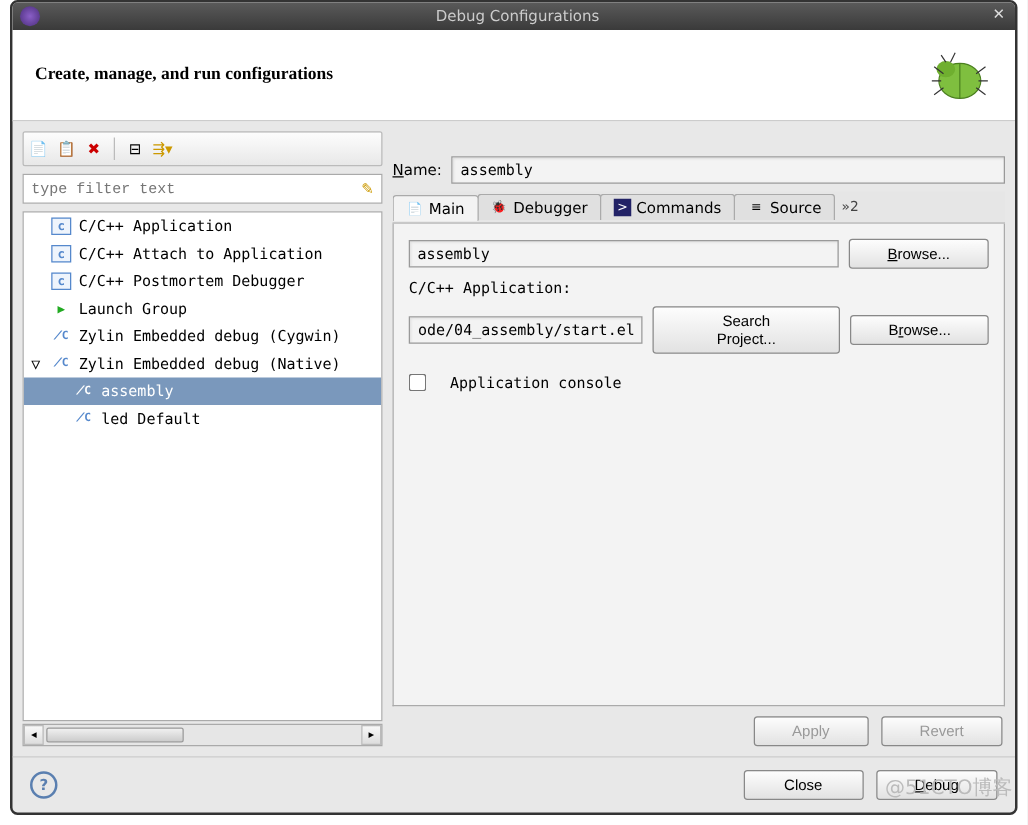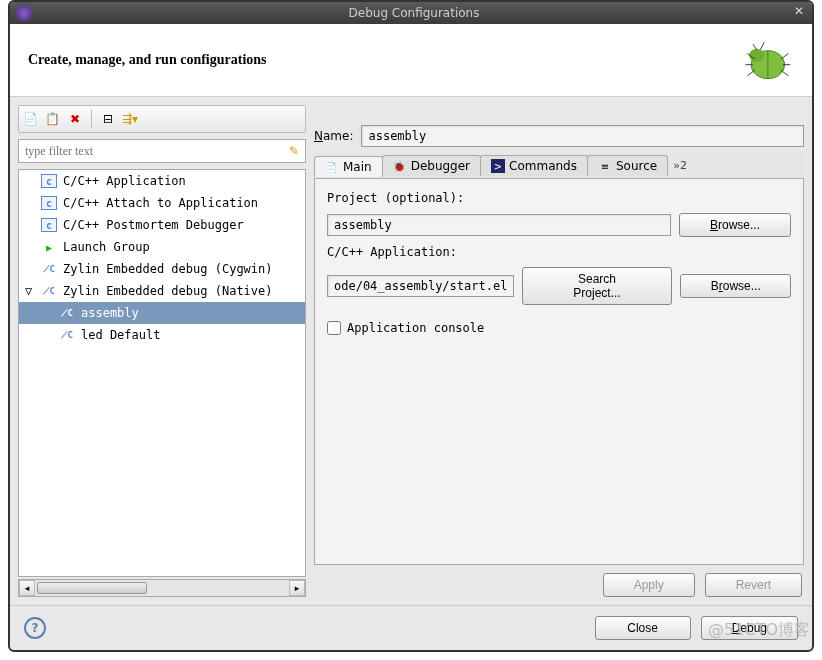--- a/index.html
+++ b/index.html
@@ -11,21 +11,21 @@
 .titlebar .closex { width: 18px; height: 18px; margin-right: 4px; color: #ddd; text-align: center; cursor: pointer; }
 .banner { background: #fff; padding: 12px 18px; display: flex; align-items: center; justify-content: space-between; border-bottom: 1px solid #ccc; }
 .banner h1 { font-size: 14px; font-weight: bold; font-family: Liberation Serif, serif; }
 .bug { width: 56px; height: 48px; }
 .content { display: flex; flex: 1; padding: 8px; gap: 8px; overflow: hidden; }
 .leftpane { width: 288px; display: flex; flex-direction: column; min-height: 0; }
 .toolbar { background: linear-gradient(#fdfdfd,#e8e8e8); border: 1px solid #bbb; border-radius: 2px; height: 28px; display: flex; align-items: center; padding: 0 4px; gap: 6px; }
 .toolbar .sep { width: 1px; height: 18px; background: #bbb; margin: 0 2px; }
 .ticon2 { width: 16px; height: 16px; display: inline-flex; align-items: center; justify-content: center; font-size: 12px; cursor: pointer; }
 .filterbox { margin-top: 6px; border: 1px solid #aaa; background: #fff; height: 24px; display: flex; align-items: center; padding: 0 6px; }
-.filterbox input { border: none; outline: none; flex: 1; font-family: Liberation Serif, serif; font-size: 12px; color: #999; background: transparent; }
+.filterbox input { border: none; outline: none; flex: 1; font-family: Liberation Mono, monospace; font-size: 12px; color: #999; background: transparent; }
 .tree { flex: 1; border: 1px solid #aaa; background: #fff; margin-top: 6px; overflow: auto; font-family: monospace; font-size: 12px; }
 .tree-item { display: flex; align-items: center; height: 22px; padding-left: 6px; gap: 6px; white-space: nowrap; }
 .tree-item.sel { background: #7a98bc; color: #fff; }
 .tree-item .arrow { width: 10px; display: inline-block; }
 .tree-item.child { padding-left: 40px; }
 .icn { width: 16px; height: 14px; display: inline-flex; align-items: center; justify-content: center; font-size: 10px; font-weight: bold; }
 .icn.c { border: 1px solid #5588cc; color: #5588cc; background: #eef4fc; }
 .icn.play { color: #2a2; }
 .icn.zyl { color: #5588cc; font-size: 9px; }
 .hscroll { height: 18px; border: 1px solid #aaa; background: #e6e6e6; display: flex; align-items: center; margin-top: 2px; }
@@ -40,21 +40,21 @@
 .tabstrip { display: flex; align-items: center; border-bottom: 1px solid #aaa; height: 26px; background: #e6e6e6; }
 .tab { display: flex; align-items: center; gap: 4px; padding: 3px 10px; border: 1px solid #aaa; border-bottom: none; background: #e0e0e0; margin-right: -1px; font-size: 12px; border-radius: 3px 3px 0 0; cursor: pointer; }
 .tab.active { background: #f3f3f3; position: relative; top: 1px; }
 .tab .ti { width: 14px; height: 14px; display: inline-flex; align-items: center; justify-content: center; font-size: 10px; }
 .tabmore { padding: 0 6px; font-size: 11px; color: #444; cursor: pointer; }
 .formarea { flex: 1; border: 1px solid #aaa; border-top: none; background: #f3f3f3; padding: 12px; font-family: monospace; font-size: 12px; display: flex; flex-direction: column; gap: 8px; overflow: auto; }
 .formrow { display: flex; gap: 8px; align-items: center; }
 .formrow input[type=text] { border: 1px solid #999; padding: 3px 6px; font-family: monospace; font-size: 12px; background: #f3f3f3; box-shadow: inset 1px 1px 2px rgba(0,0,0,.08); }
 .btn { border: 1px solid #888; background: linear-gradient(#fdfdfd,#e2e2e2); padding: 4px 30px; font-size: 12px; border-radius: 3px; cursor: pointer; min-width: 80px; }
 .btn.disabled { color: #999; cursor: default; }
-.chk { display: flex; align-items: center; gap: 6px; }
+.chk { display: flex; align-items: center; gap: 19px; }
 .chk input { width: 14px; height: 14px; }
 .applyrow { display: flex; justify-content: flex-end; gap: 10px; padding: 8px 2px 0; }
 .footer { border-top: 1px solid #ccc; padding: 10px 14px; display: flex; align-items: center; }
 .help { width: 22px; height: 22px; border: 2px solid #5a7fb0; color: #5a7fb0; border-radius: 50%; display: flex; align-items: center; justify-content: center; font-weight: bold; cursor: pointer; }
 .footer .spacer { flex: 1; }
 .footer .btn { min-width: 96px; }
 .watermark { position: absolute; right: 12px; bottom: 19px; color: #bbb; font-size: 16px; margin-top: 40px; }
 </style>
 </head>
 <body>
@@ -163,21 +163,20 @@
             <span class="ti" style="background:#226;color:#fff">&gt;</span>
             <span>Commands</span>
           </div>
         <div class="tab">
             <span class="ti">≡</span>
             <span>Source</span>
           </div>
         <div class="tabmore">»2</div>
       </div>
       <div class="formarea">
-        <div>Project (optional):</div>
         <div class="formrow">
           <input type="text" style="flex: 1 1 0%;" value="assembly">
           <button class="btn"><u>B</u>rowse...</button>
         </div>
         <div>C/C++ Application:</div>
         <div class="formrow">
           <input type="text" style="width: 190px;" value="ode/04_assembly/start.elf">
           <button class="btn" style="min-width:140px">Search Project...</button>
           <button class="btn">B<u>r</u>owse...</button>
         </div>

